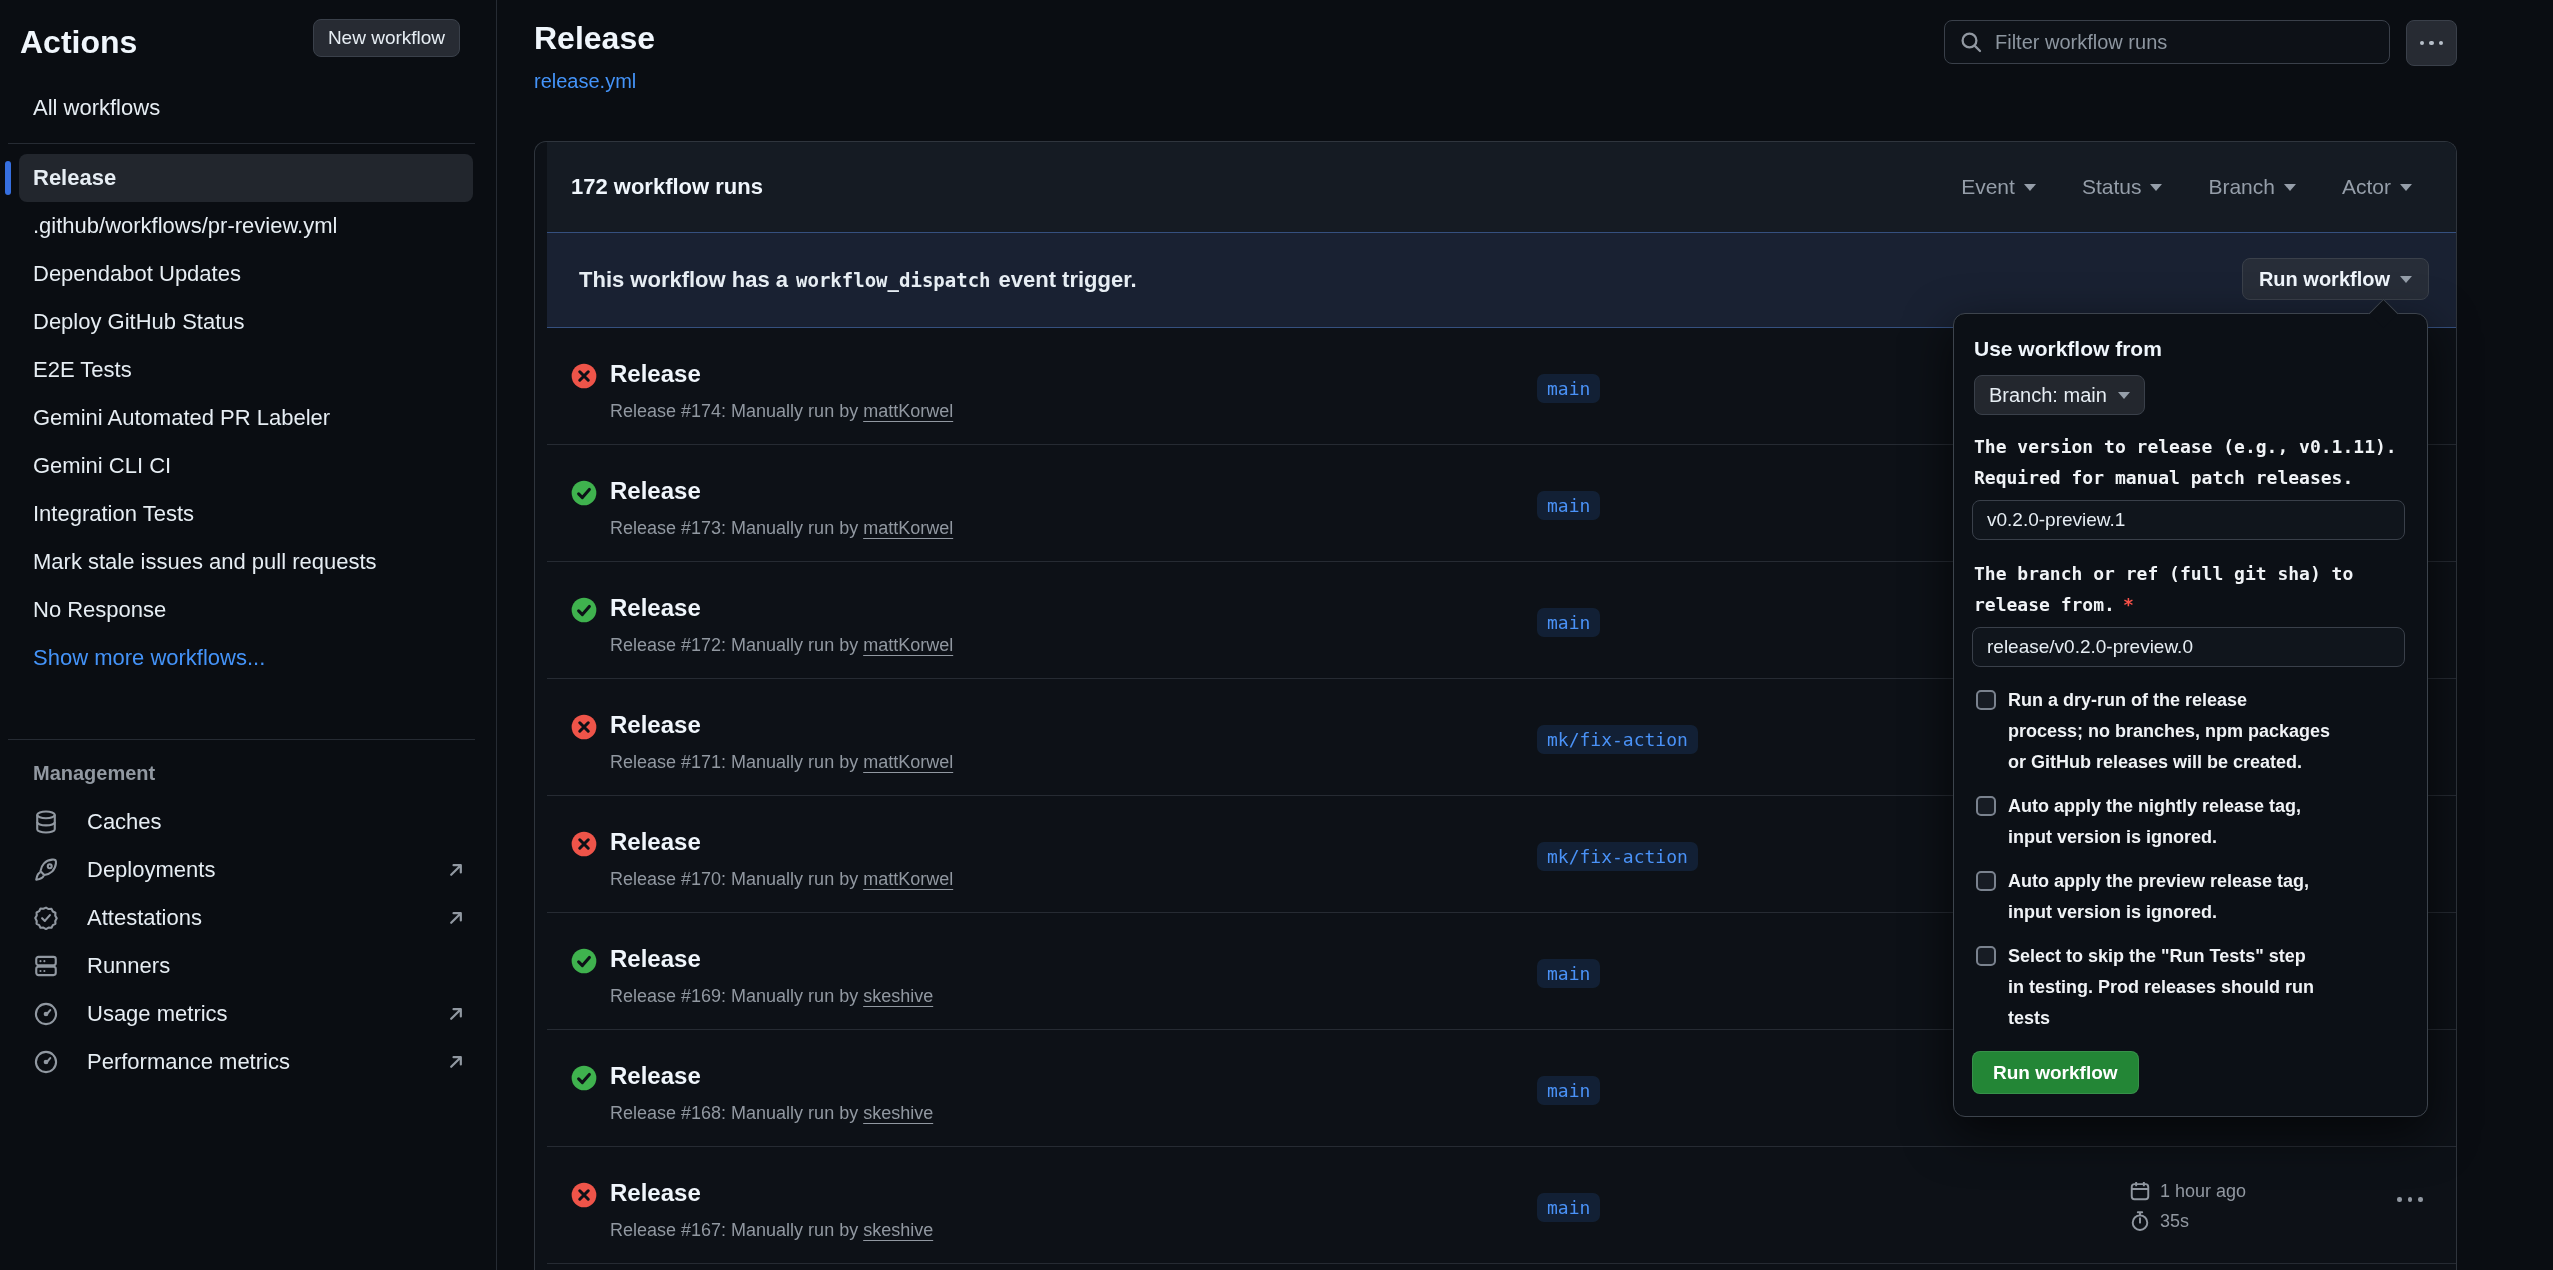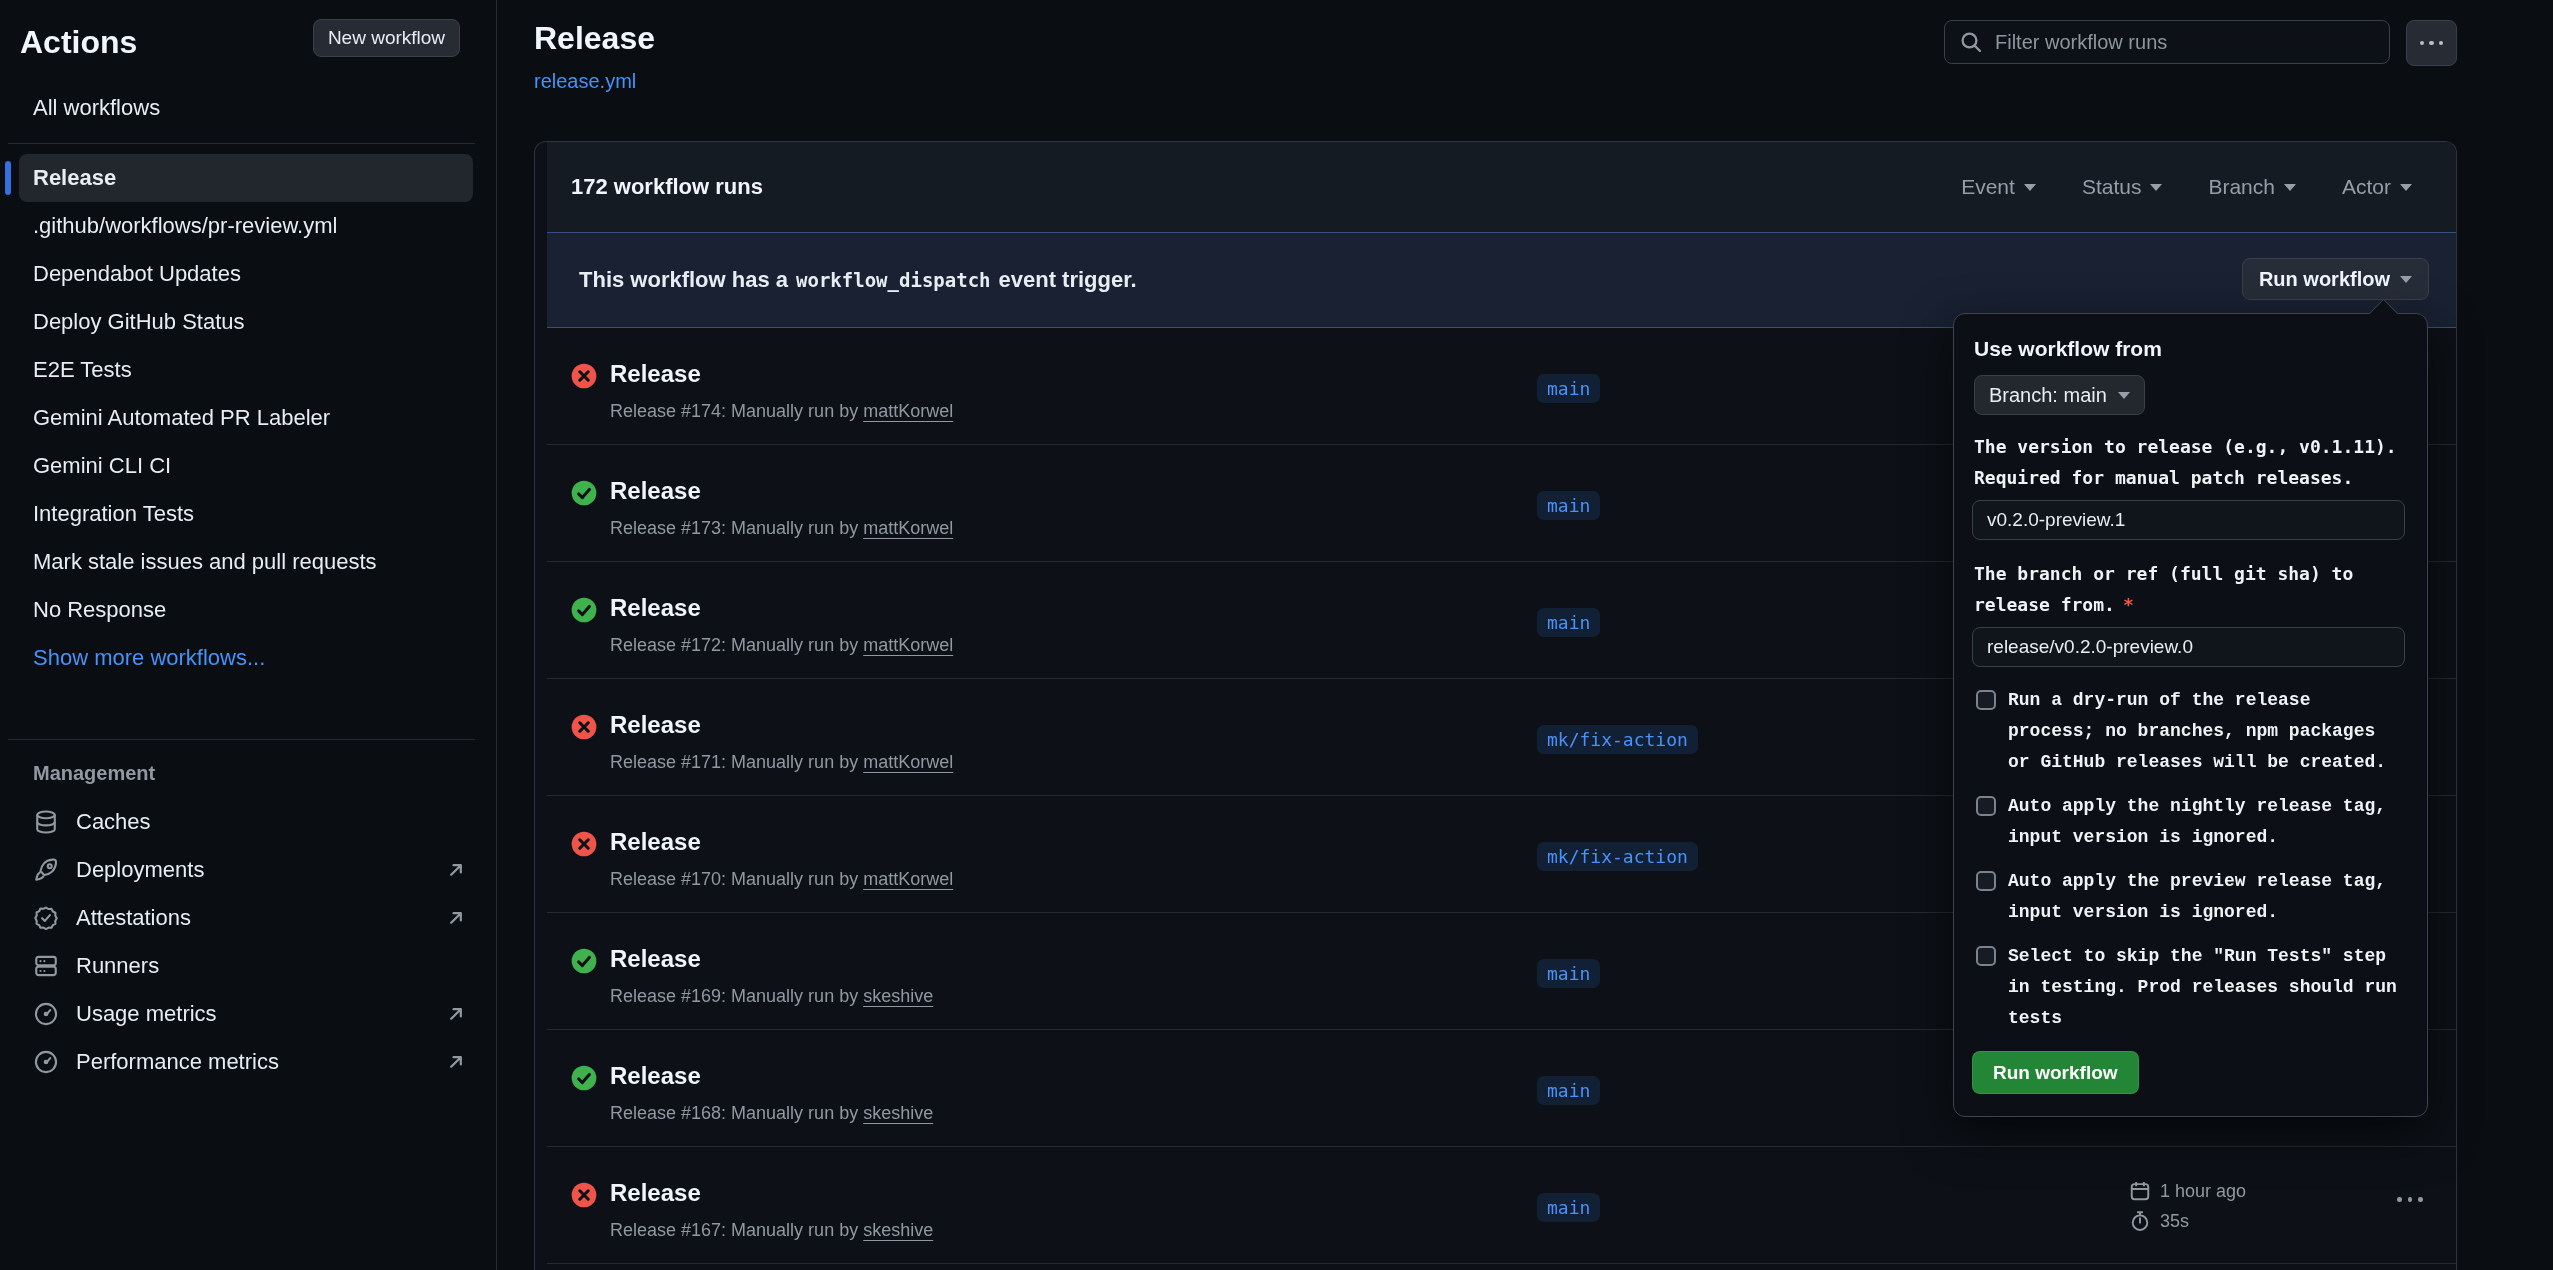--- a/index.html
+++ b/index.html
@@ -22,21 +22,21 @@
   #wf-list{position:absolute;left:19px;top:154px;width:454px;}
   .wf-item{height:48px;display:flex;align-items:center;padding-left:14px;
       font-size:22px;color:#e6edf3;border-radius:8px;position:relative;cursor:pointer;}
   .wf-item.selected{background:#22262d;font-weight:700;}
   .wf-item.selected::before{content:"";position:absolute;left:-14px;top:7px;
       width:6px;height:34px;border-radius:3px;background:#366fe0;}
   .wf-item.link{color:#4493f8;}
   #mgmt-label{position:absolute;left:33px;top:762px;font-size:20px;font-weight:600;color:#9198a1;}
   #mgmt-list{position:absolute;left:19px;top:798px;width:454px;}
   .mgmt-item{height:48px;display:flex;align-items:center;padding-left:14px;
-      font-size:22px;color:#e6edf3;position:relative;border-radius:8px;cursor:pointer;}
+      font-size:22px;color:#e6edf3;position:relative;border-radius:8px;cursor:pointer;gap:11px;}
   .mgmt-item .mi-icon{width:26px;height:26px;margin-right:17px;color:#9198a1;display:inline-flex;}
   .mgmt-item .mi-icon svg{width:26px;height:26px;}
   .mgmt-item .ext{position:absolute;left:426px;width:22px;height:22px;color:#9198a1;}
   .mgmt-item .ext svg{width:22px;height:22px;}
 
   
   #page-title{position:absolute;left:534px;top:20px;font-size:32px;font-weight:700;color:#f0f6fc;}
   #file-link{position:absolute;left:534px;top:70px;font-size:20px;color:#4493f8;cursor:pointer;}
   #filter-box{position:absolute;left:1944px;top:20px;width:446px;height:44px;box-sizing:border-box;
       border:1px solid #3a404a;border-radius:8px;display:flex;align-items:center;background:#0d1117;}
@@ -102,21 +102,21 @@
       font-family:"DejaVu Sans Mono",monospace;font-size:18px;font-weight:700;
       color:#f0f3f6;line-height:31px;}
   .po-input{position:absolute;left:18px;width:433px;height:40px;box-sizing:border-box;
       background:#10151c;border:1px solid #3a404a;border-radius:8px;outline:none;
       color:#e6edf3;font-size:19px;font-family:"Liberation Sans",sans-serif;padding:0 14px;}
   .req{color:#f85149;margin-left:8px;}
   #cb-groups{position:absolute;left:22px;top:371px;width:430px;}
   .cb-group{display:flex;gap:12px;margin-bottom:13px;}
   .checkbox{flex:none;width:20px;height:20px;margin-top:5px;background:#171c24;
       border:2px solid #7a828e;border-radius:5px;box-sizing:border-box;cursor:pointer;}
-  .cb-lines{font-family:Liberation Mono, monospace;font-size:18px;font-weight:700;
+  .cb-lines{font-family:Liberation Sans, sans-serif;font-size:18px;font-weight:700;
       color:#f0f3f6;line-height:31px;}
   #po-submit{position:absolute;left:18px;top:737px;height:43px;padding:0 20px;
       background:#238636;border:1px solid rgba(240,246,252,0.1);border-radius:8px;
       color:#ffffff;font-size:19px;font-weight:600;display:inline-flex;align-items:center;cursor:pointer;}
 </style>
 </head>
 <body>
 
 <div id="sidebar">
   <div class="sb-title">Actions</div>

